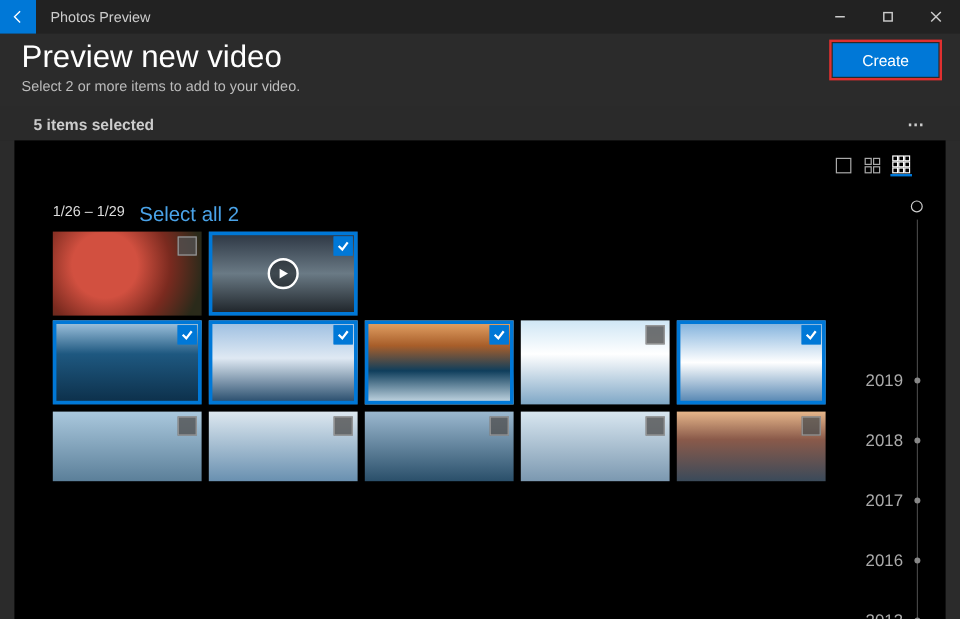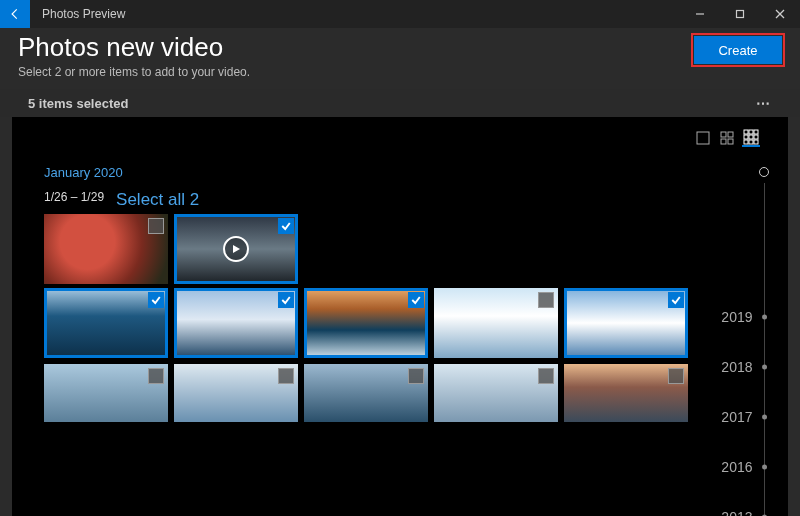--- a/index.html
+++ b/index.html
@@ -231,21 +231,21 @@
       <svg viewBox="0 0 10 10">
           <line x1="1" y1="1" x2="9" y2="9"></line>
           <line x1="9" y1="1" x2="1" y2="9"></line>
         </svg>
     </div>
   </div>
 </div>
 
 <div class="header">
   <div class="header-left">
-    <div class="h1">Photos new video</div>
+    <div class="h1">Preview new video</div>
     <div class="sub">Select 2 or more items to add to your video.</div>
   </div>
   <div class="header-buttons">
     <button class="btn btn-primary">Create</button>
   </div>
 </div>
 
 <div class="statusbar">
   <div class="status-txt">5 items selected</div>
   <div class="more">⋯</div>
@@ -275,21 +275,20 @@
         <rect x="1" y="6" width="4" height="4"></rect>
           <rect x="6" y="6" width="4" height="4"></rect>
           <rect x="11" y="6" width="4" height="4"></rect>
         <rect x="1" y="11" width="4" height="4"></rect>
           <rect x="6" y="11" width="4" height="4"></rect>
           <rect x="11" y="11" width="4" height="4"></rect>
       </svg>
     </div>
   </div>
 
-  <div class="month-label">January 2020</div>
   <div class="day-row">
     <span class="date-range">1/26 – 1/29</span>
     <span class="select-all">Select all 2</span>
   </div>
   <div class="thumbs" id="g0-thumbs">
       <div class="thumb apple">
         <div class="chk"></div>
       </div>
       <div class="thumb water selected">
         <div class="chk checked">

